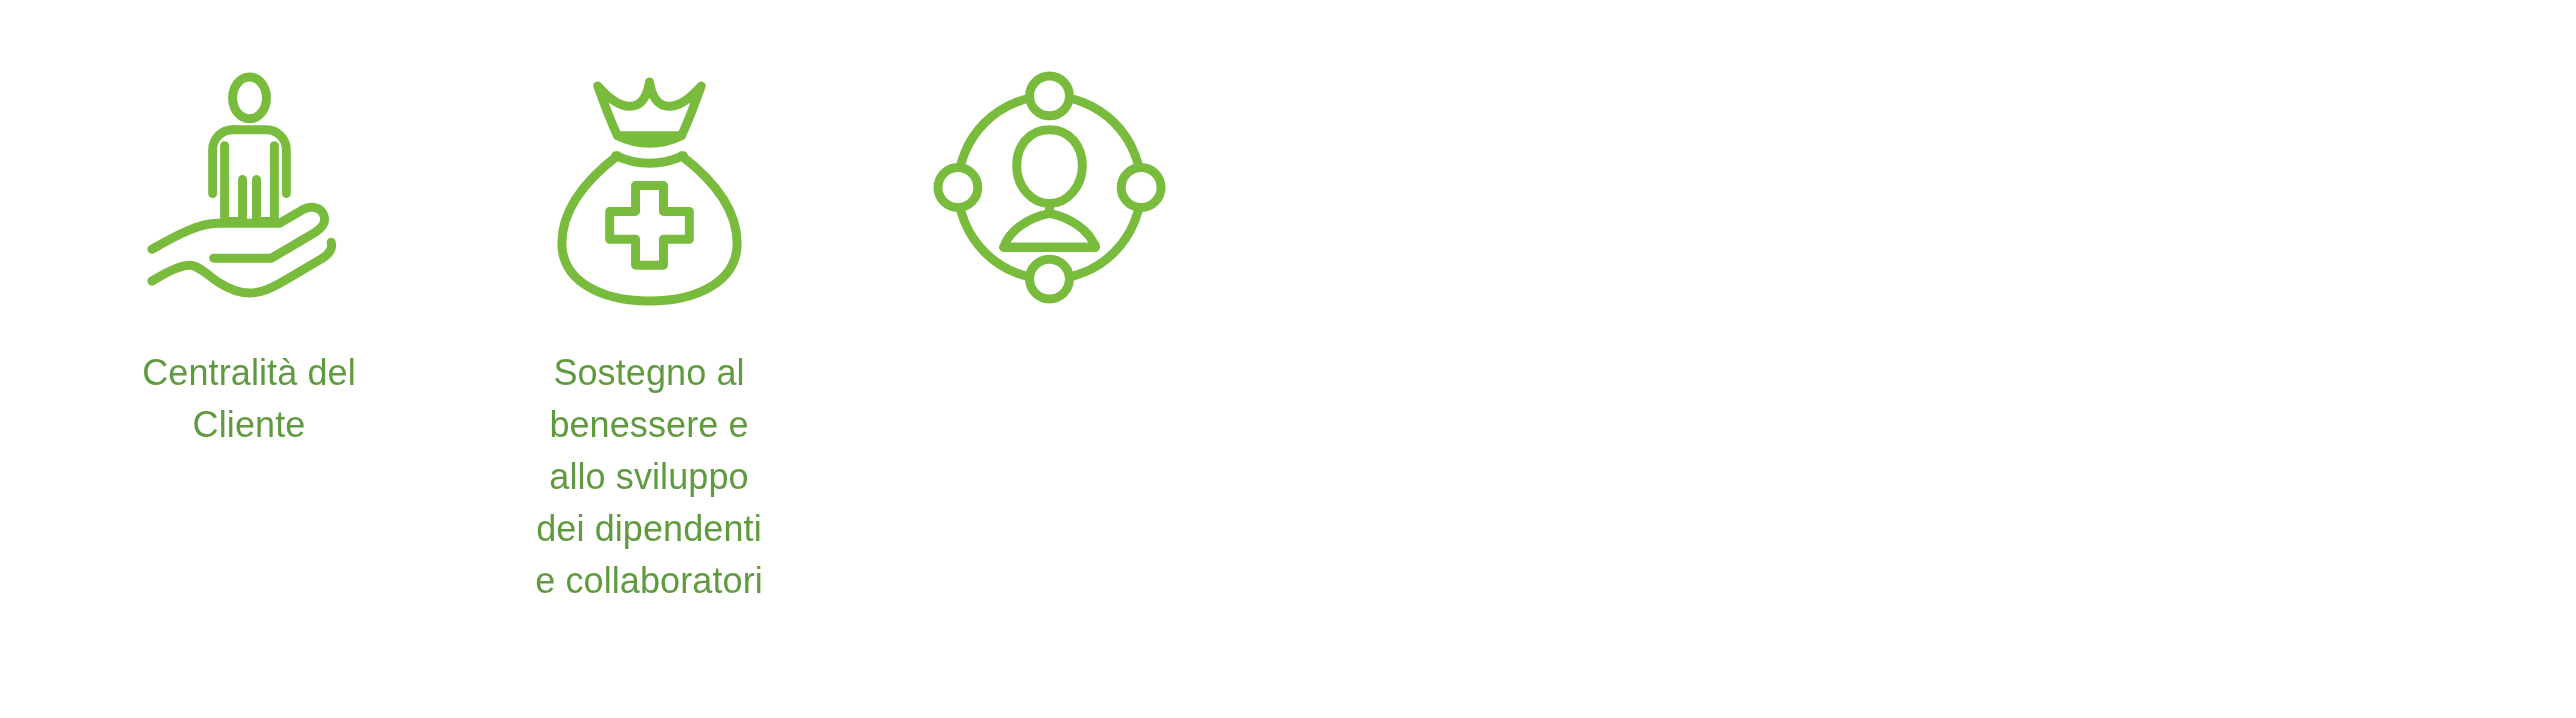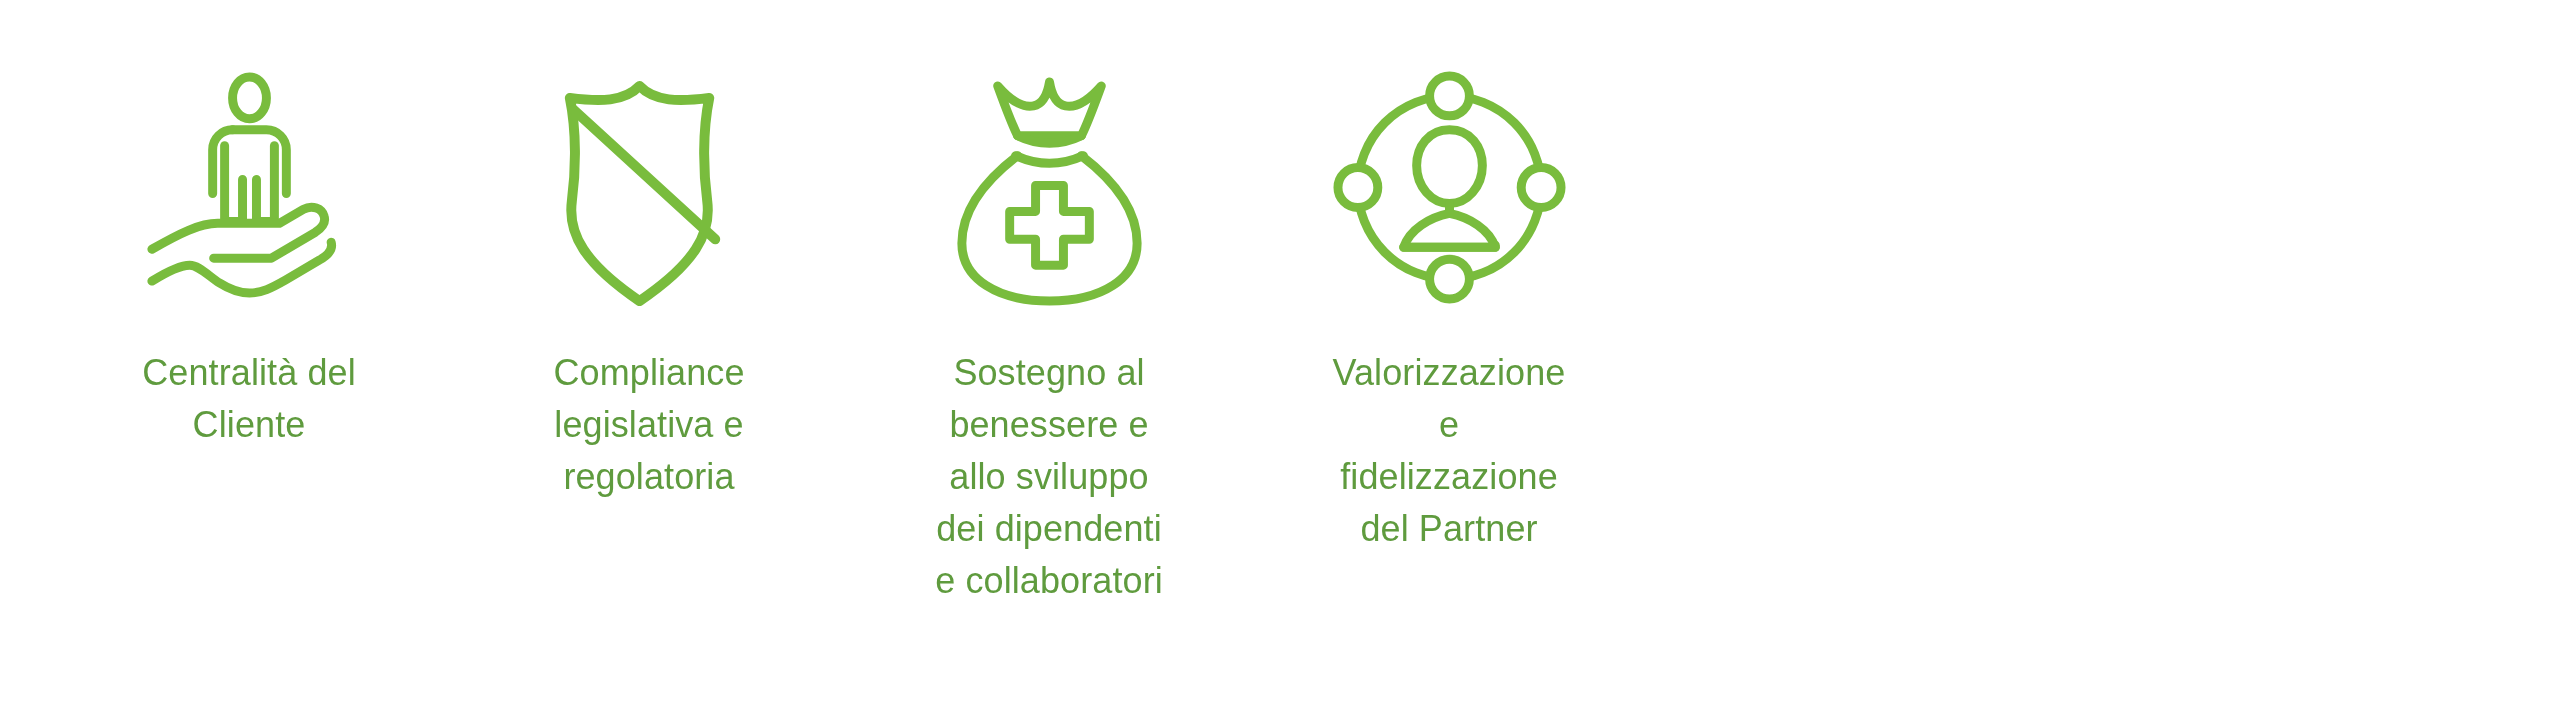--- a/index.html
+++ b/index.html
@@ -86,35 +86,20 @@
         <path d="M145 154 h-18 v-42"></path>
 
         <path d="M22 182 c28 -16 48 -26 66 -26 h62 l24 -14 c9 -5 19 -1 21 7 c2 7 -3 12 -9 16 l-44 26 h-58"></path>
         <path d="M22 214 c16 -10 28 -16 38 -16 c9 0 18 10 30 18 c11 7 20 10 30 10 c12 0 22 -5 36 -13 l34 -20 c9 -5 14 -11 12 -18"></path>
       </svg>
     </div>
     <div class="value-label">Centralità del
 Cliente</div>
   </div>
 
-  <div class="value-column">
-    <div class="icon-frame">
-      <svg viewBox="0 0 240 240" fill="none" stroke="#79bc3d" stroke-width="10" stroke-linecap="round" stroke-linejoin="round" aria-hidden="true">
-
-        <path d="M40 30 c30 4 55 4 70 -12 c15 16 40 16 70 12
-                 c-7 34 -6 74 -2 104 c4 32 -12 62 -68 100
-                 c-56 -38 -72 -68 -68 -100 c4 -30 5 -70 -2 -104 Z"></path>
-
-        <path d="M44 42 L186 172"></path>
-      </svg>
-    </div>
-    <div class="value-label">Compliance
-legislativa e
-regolatoria</div>
-  </div>
 
 
 
   <div class="value-column">
     <div class="icon-frame">
       <svg viewBox="0 0 240 240" fill="none" stroke="#79bc3d" stroke-width="9" stroke-linecap="round" stroke-linejoin="round" aria-hidden="true">
 
         <path d="M68 18 c8 22 14 38 20 50 h64 c6 -12 12 -28 20 -50
                  c-14 16 -26 22 -36 20 c-10 -2 -14 -12 -16 -24
                  c-2 12 -6 22 -16 24 c-10 2 -22 -4 -36 -20 Z"></path>
@@ -146,20 +131,16 @@
         <circle cx="120" cy="212" r="20" fill="#ffffff"></circle>
         <circle cx="28" cy="120" r="20" fill="#ffffff"></circle>
 
         <path d="M120 62 c21 0 33 17 33 36 c0 21 -15 38 -33 38
                  c-18 0 -33 -17 -33 -38 c0 -19 12 -36 33 -36 Z"></path>
 
         <path d="M120 136 v10 M74 180 c6 -18 26 -30 46 -34 c20 4 40 16 46 34 Z"></path>
         <path d="M74 180 h92 v-2"></path>
       </svg>
     </div>
-    <div class="value-label">Valorizzazione
-e
-fidelizzazione
-del Partner</div>
   </div>
 
 </div>
 
 
 </body></html>

